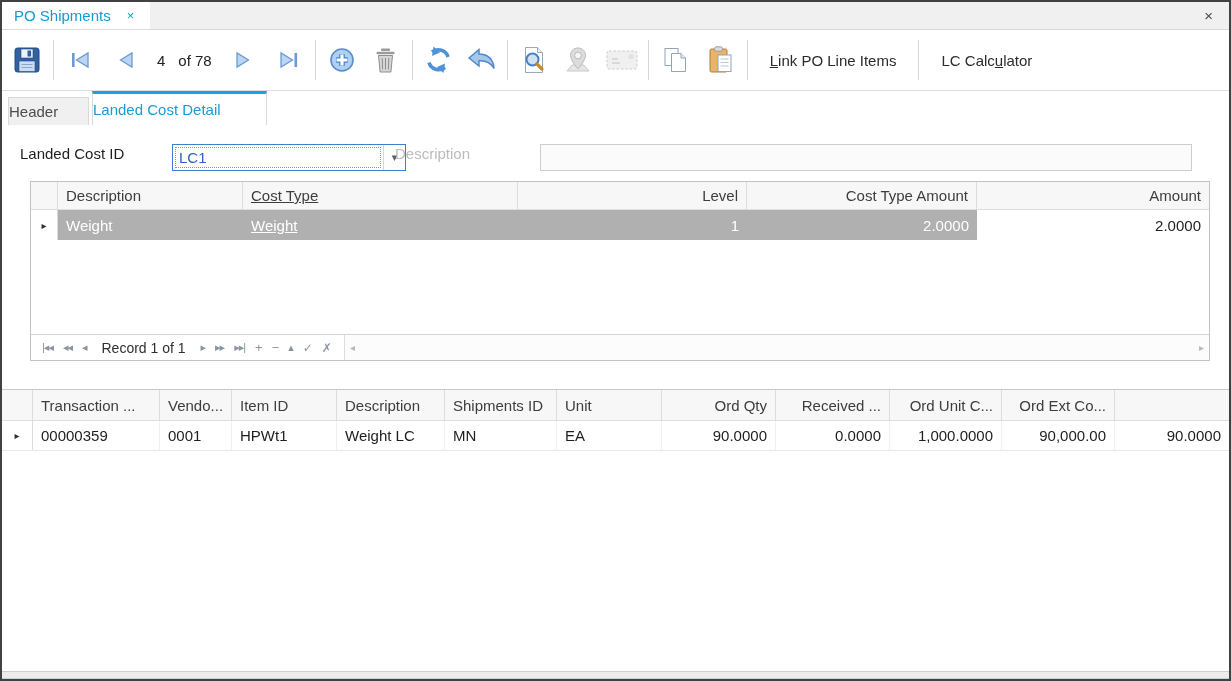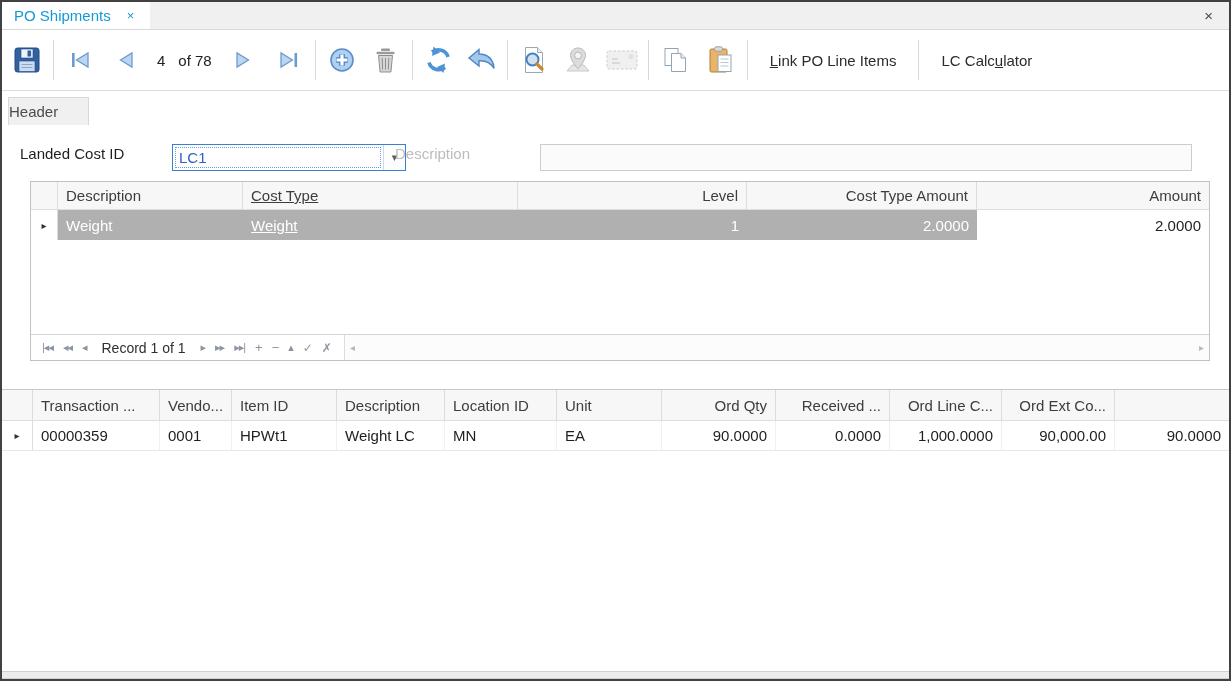--- a/index.html
+++ b/index.html
@@ -231,20 +231,23 @@
     </div>
     <div class="tsep"></div>
     <div class="tlabel">
       <span>LC Calc</span><span class="u">u</span><span>lator</span>
     </div>
   </div>
 
   <div class="pagetabs">
     <div class="ptab inactive">
       <span>Header</span>
+    </div>
+    <div class="ptab active">
+      <span>Landed Cost Detail</span>
     </div>
   </div>
 
   <div class="formrow">
     <div class="flabel">Landed Cost ID</div>
     <div class="combo">
       <div class="combo-editor">
         <span class="combo-value">LC1</span>
         <span class="combo-focus"></span>
       </div>
@@ -298,25 +301,25 @@
 
   <div class="gridgap"></div>
 
   <div class="grid2">
     <div class="g2header">
       <div class="ind w-ind2"></div>
       <div class="hcell w-trans">Transaction ...</div>
       <div class="hcell w-vend">Vendo...</div>
       <div class="hcell w-item">Item ID</div>
       <div class="hcell w-desc2">Description</div>
-      <div class="hcell w-loc">Location ID</div>
+      <div class="hcell w-loc">Shipments ID</div>
       <div class="hcell w-unit">Unit</div>
       <div class="hcell r w-ordq">Ord Qty</div>
       <div class="hcell r w-recv">Received ...</div>
-      <div class="hcell r w-ouc">Ord Line C...</div>
+      <div class="hcell r w-ouc">Ord Unit C...</div>
       <div class="hcell r w-oec">Ord Ext Co...</div>
     </div>
     <div class="g2row">
       <div class="ind w-ind2">
         <span class="arr">▸</span>
       </div>
       <div class="dcell w-trans">00000359</div>
       <div class="dcell w-vend">0001</div>
       <div class="dcell w-item">HPWt1</div>
       <div class="dcell w-desc2">Weight LC</div>

